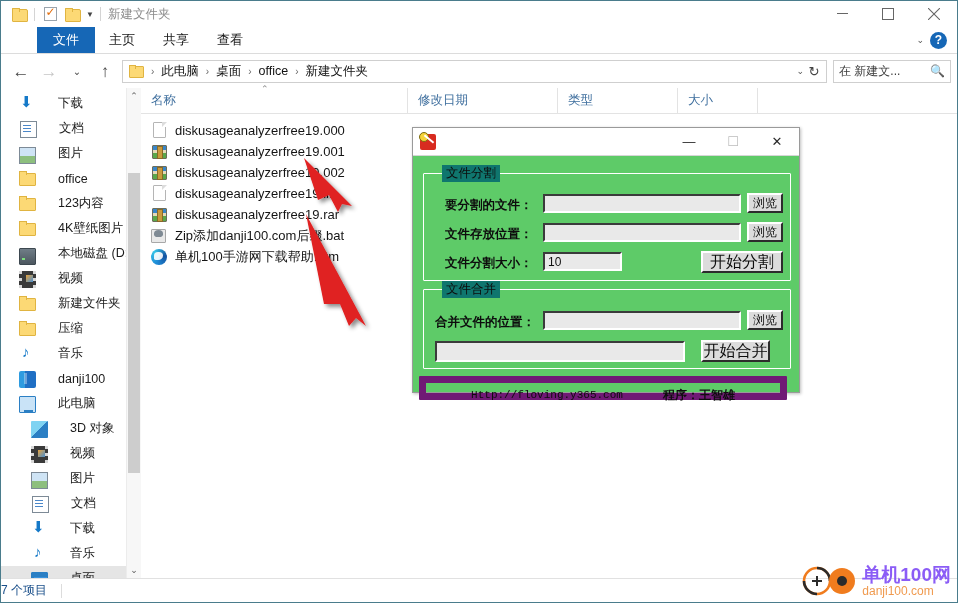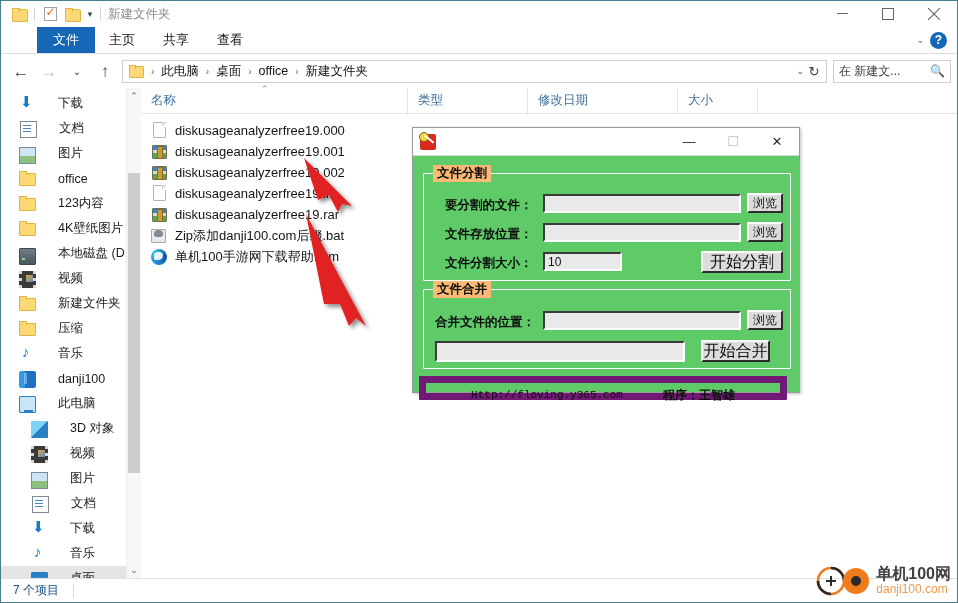--- a/index.html
+++ b/index.html
@@ -294,22 +294,22 @@
   .dlg-wb {
     width: 44px; height: 27px; display: flex; align-items: center; justify-content: center;
     font-size: 13px; color: #2a2a2a;
   }
   .dlg-body { position: relative; height: 237px; }
 
   .grp {
     position: absolute; border: 1px solid #fff; border-radius: 1px;
   }
   .grp-title {
-    position: absolute; left: 9px; top: -9px; background: #fdba74;
-    padding: 0 4px; font-size: 12.5px; color: #0d0d0d; font-weight: bold;
+    position: absolute; left: 18px; top: -9px; background: #0f766e;
+    padding: 0 4px; font-size: 12.5px; color: #0d0d0d; font-weight: normal;
   }
   .g1 { left: 10px; top: 17px; width: 368px; height: 108px; }
   .g2 { left: 10px; top: 133px; width: 368px; height: 80px; }
   .g3 { left: 6px; top: 220px; width: 368px; height: 24px; border: 7px solid #701a75; }
 
   .row { position: absolute; display: flex; align-items: center; }
   .flbl { font-size: 12.5px; color: #0d0d0d; font-weight: bold; white-space: nowrap; }
   .ftxt {
     background: #e9e9e9; border: 2px inset #b8b8b8; height: 19px;
     border-top-color: #8f8f8f; border-left-color: #8f8f8f;
@@ -328,28 +328,28 @@
     align-items: center; justify-content: center; gap: 40px; height: 20px;
   }
   .foot .url { font-family: "Liberation Mono", "DejaVu Sans Mono", monospace; font-size: 11px; color: #0d0d0d; }
   .foot .auth { font-size: 12px; color: #0d0d0d; font-weight: bold; }
 
   
   .statusbar {
     position: absolute; left: 0; bottom: 0; width: 956px; height: 24px;
     background: #fff; border-top: 1px solid #e1e1e1; display: flex; align-items: center;
   }
-  .st-count { font-size: 12px; color: #1a4f8a; padding-left: 12px; }
+  .st-count { font-size: 12px; color: #1a4f8a; }
   .st-sep { width: 1px; height: 14px; background: #dcdcdc; margin-left: 14px; }
 
   
   .wm { position: absolute; right: 6px; bottom: 4px; display: flex; align-items: center; gap: 5px; }
   .wm-logo { position: relative; width: 56px; height: 34px; }
   .wm-text { line-height: 1.05; }
-  .wm-t1 { font-size: 16px; color: #404040; font-weight: bold; letter-spacing: 0px; }
+  .wm-t1 { font-size: 19px; color: #8b5cf6; font-weight: bold; letter-spacing: 0px; }
   .wm-t2 { font-size: 12px; color: #f09a4e; font-family: "Liberation Sans", sans-serif; }
 </style>
 </head>
 <body>
 
 <div id="app">
 
   <div class="titlebar">
     <div class="qat">
       <div class="qat-ic">
@@ -542,22 +542,22 @@
         <div class="arr bot">⌄</div>
       </div>
     </div>
 
     <div class="pane">
       <div class="colhdr">
         <div class="col c-name">
           <span>名称</span>
           <span class="sortmark">⌃</span>
         </div>
+        <div class="col c-date">修改日期</div>
         <div class="col c-type">类型</div>
-        <div class="col c-date">修改日期</div>
         <div class="col c-size">大小</div>
       </div>
       <div class="flist" id="flist">
           <div class="frow">
             <span class="fic">
               <span class="fi-blank" style="display: block;"></span>
             </span>
             <span>diskusageanalyzerfree19.000</span>
           </div>
           <div class="frow">

